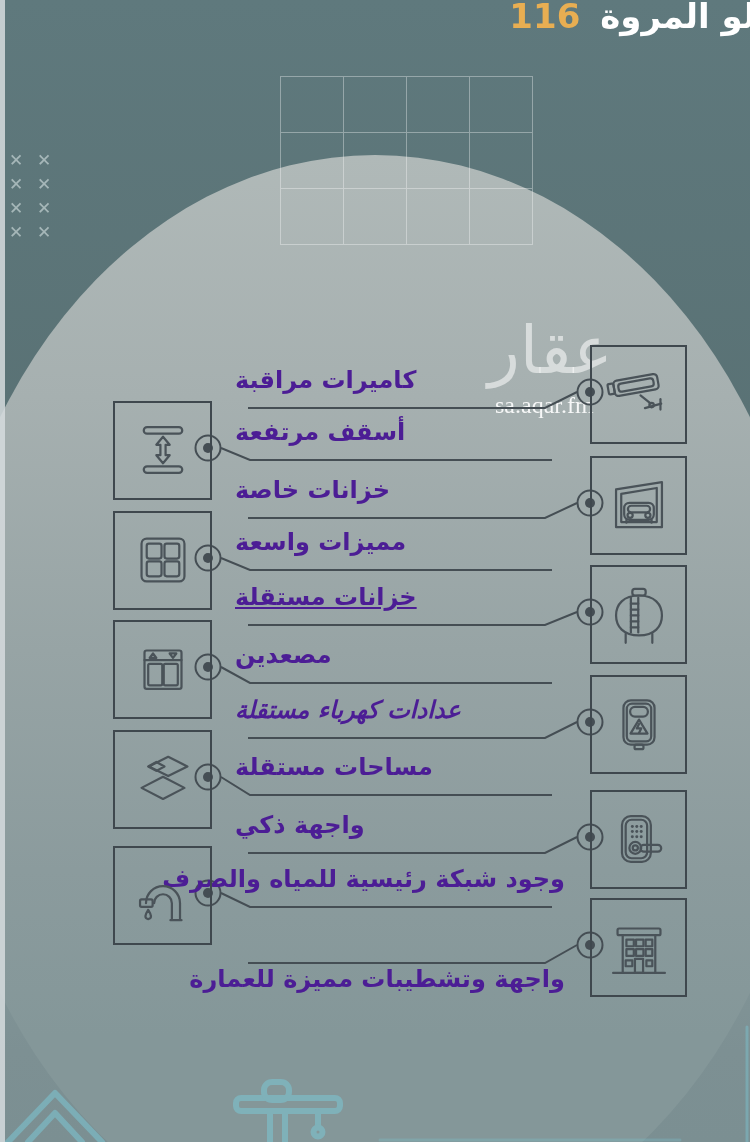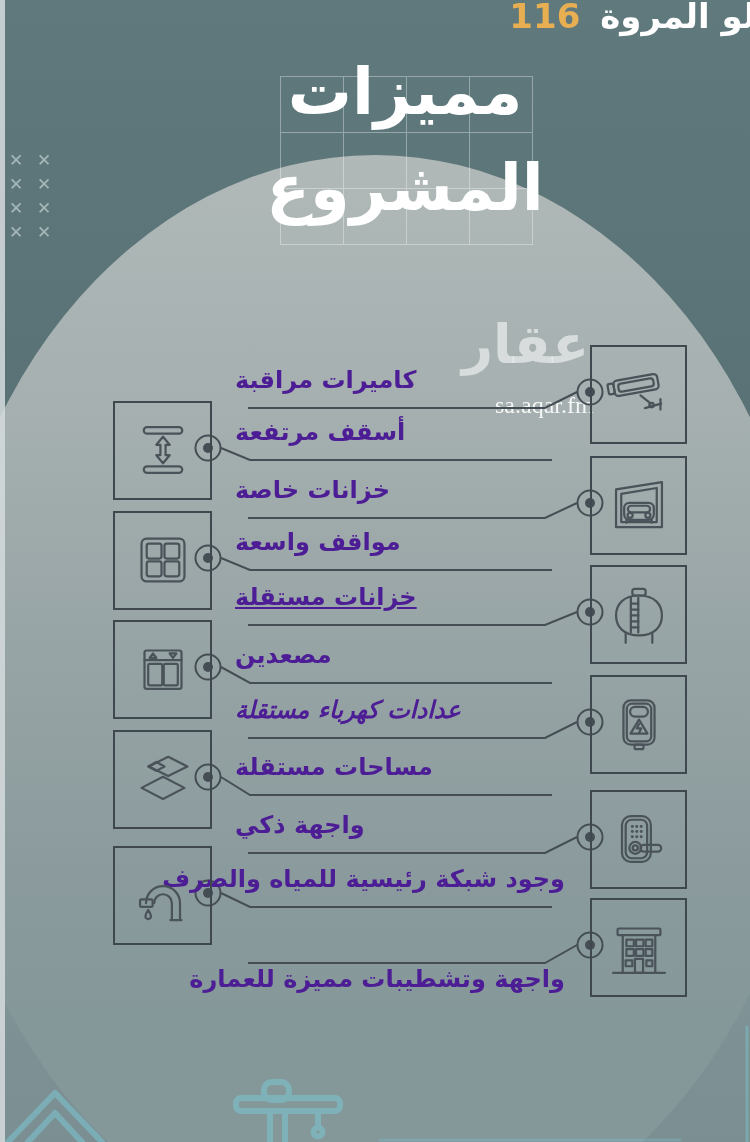--- a/index.html
+++ b/index.html
@@ -27,21 +27,21 @@
     background-size:63px 100%,100% 56px;}
   .page-title{position:absolute;left:180px;top:44px;width:450px;text-align:center;direction:rtl;
     color:#ffffff;font-weight:bold;font-size:64px;line-height:96px;}
 
   
   .x-marks{position:absolute;left:7px;top:150px;display:grid;grid-template-columns:repeat(2,1fr);
     grid-gap:4px 10px;color:rgba(225,236,236,.55);font-size:17px;font-weight:bold;line-height:20px;}
   .x-marks span{display:block;width:18px;text-align:center;}
 
   
-  .wm-brand{position:absolute;left:462px;top:318px;font-size:54px;font-weight:bold;
+  .wm-brand{position:absolute;left:488px;top:318px;font-size:66px;font-weight:normal;
     color:rgba(255,255,255,.55);line-height:1;direction:rtl;}
   .wm-url{position:absolute;left:495px;top:392px;font-size:24px;color:rgba(255,255,255,.9);
     font-family:"Liberation Serif",serif;}
 
   
   .feature-label{position:absolute;left:235px;width:330px;height:36px;line-height:36px;
     text-align:left;direction:rtl;font-size:24px;font-weight:bold;color:#4c1d95;white-space:nowrap;}
   .connect-layer{position:absolute;left:0;top:0;width:750px;height:1142px;pointer-events:none;}
   .icon-box{position:absolute;border:2px solid #3f484e;background:transparent;
     display:flex;align-items:center;justify-content:center;}
@@ -64,24 +64,20 @@
       <span>✕</span>
       <span>✕</span>
       <span>✕</span>
     <span>✕</span>
       <span>✕</span>
       <span>✕</span>
       <span>✕</span>
   </div>
 
   <div class="title-grid"></div>
-  <div class="page-title">
-    <div>مميزات</div>
-    <div>المشروع</div>
-  </div>
 
   <div class="project-name">
     <span>علو المروة</span>
     <span class="num">116</span>
   </div>
 
   <div class="wm-brand">عقار</div>
   <div class="wm-url">sa.aqar.fm</div>
 
   <svg class="connect-layer" id="connect-layer" viewBox="0 0 750 1142" xmlns="http://www.w3.org/2000/svg">
@@ -148,21 +144,21 @@
         <svg width="74" height="74" viewBox="0 0 100 100" fill="none" stroke="#4a5359" stroke-width="3" stroke-linecap="round" stroke-linejoin="round">
           <path d="M19 29 L81 19 V80 H19 Z"></path>
           <path d="M26 35 L74 27 V73 H26 Z"></path>
           <rect x="30" y="47" width="40" height="23" rx="7"></rect>
           <rect x="35" y="51" width="30" height="9" rx="4.5"></rect>
           <circle cx="38" cy="64" r="3.5"></circle>
           <circle cx="62" cy="64" r="3.5"></circle>
           <path d="M33 70 v4 M67 70 v4"></path>
         </svg>
       </div>
-      <div class="feature-label" style="top: 524px;">مواقف واسعة</div>
+      <div class="feature-label" style="top: 524px;">مميزات واسعة</div>
       <div class="icon-box" style="left: 113px; top: 510.5px; width: 95px; height: 95px;">
         <svg width="74" height="74" viewBox="0 0 100 100" fill="none" stroke="#4a5359" stroke-width="3" stroke-linecap="round" stroke-linejoin="round">
           <rect x="21" y="21" width="58" height="58" rx="7"></rect>
           <rect x="28" y="28" width="20" height="20" rx="3"></rect>
           <rect x="52" y="28" width="20" height="20" rx="3"></rect>
           <rect x="28" y="52" width="20" height="20" rx="3"></rect>
           <rect x="52" y="52" width="20" height="20" rx="3"></rect>
         </svg>
       </div>
       <div class="feature-label" style="top: 579px; text-decoration: underline;">خزانات مستقلة</div>

